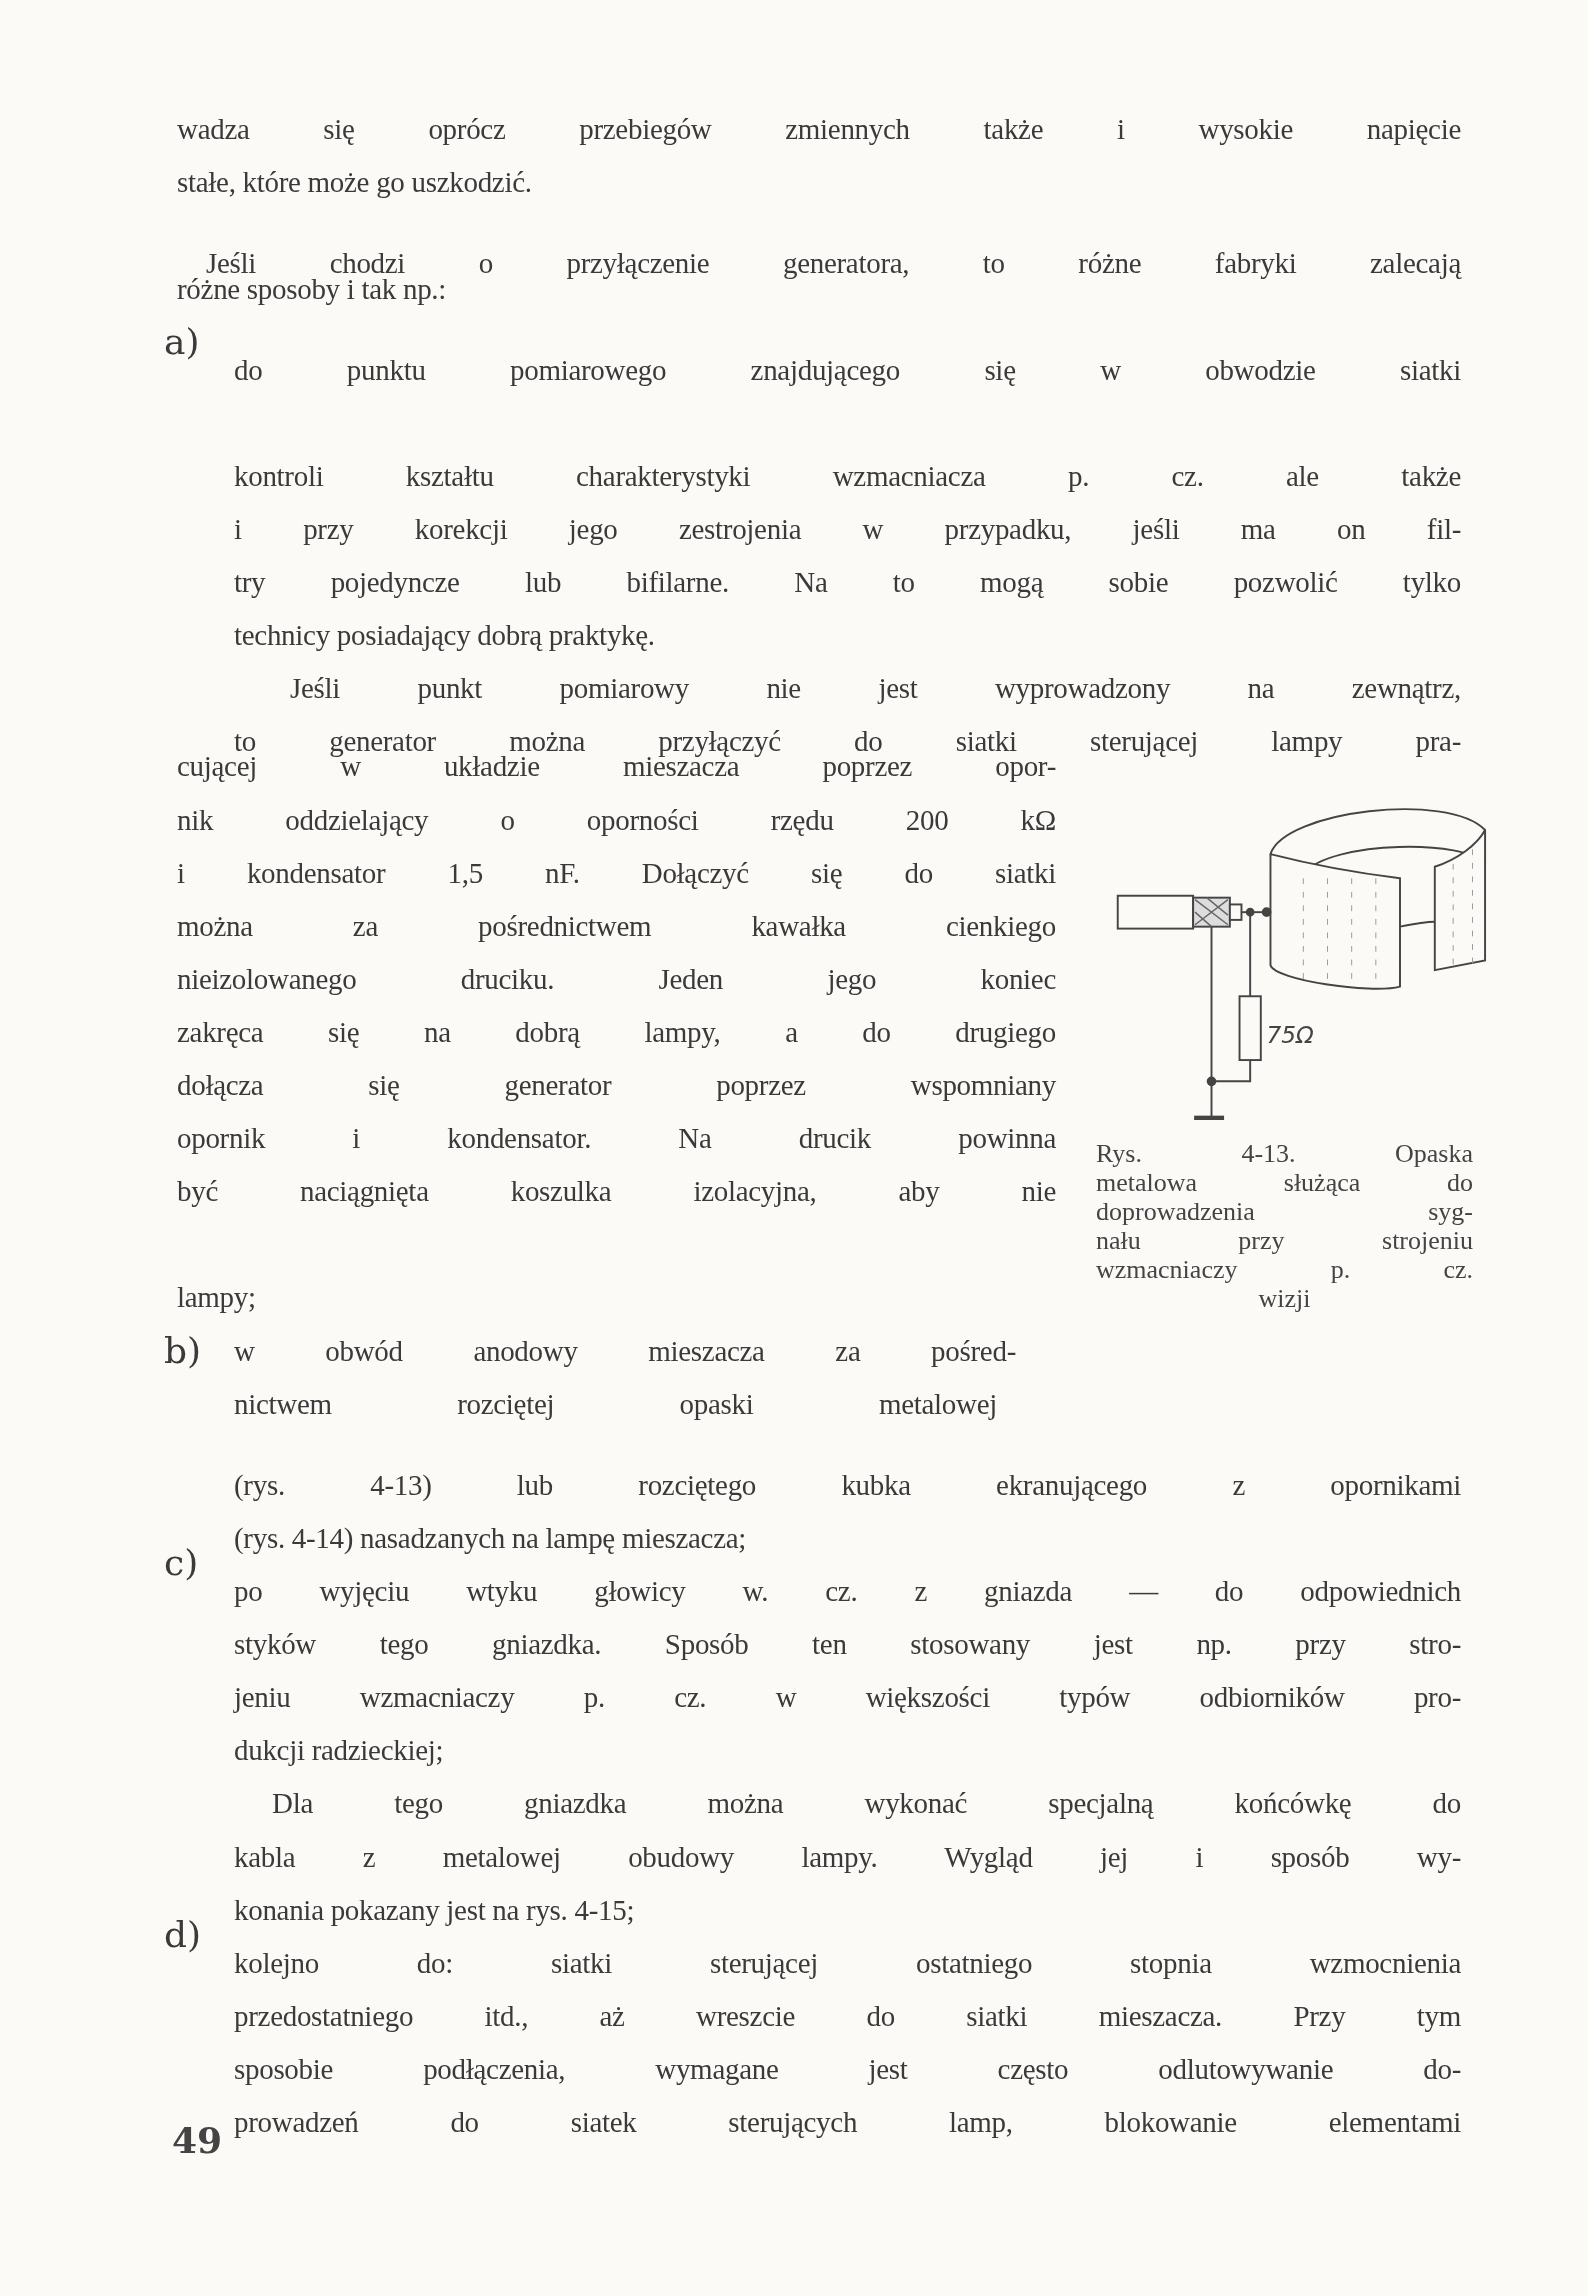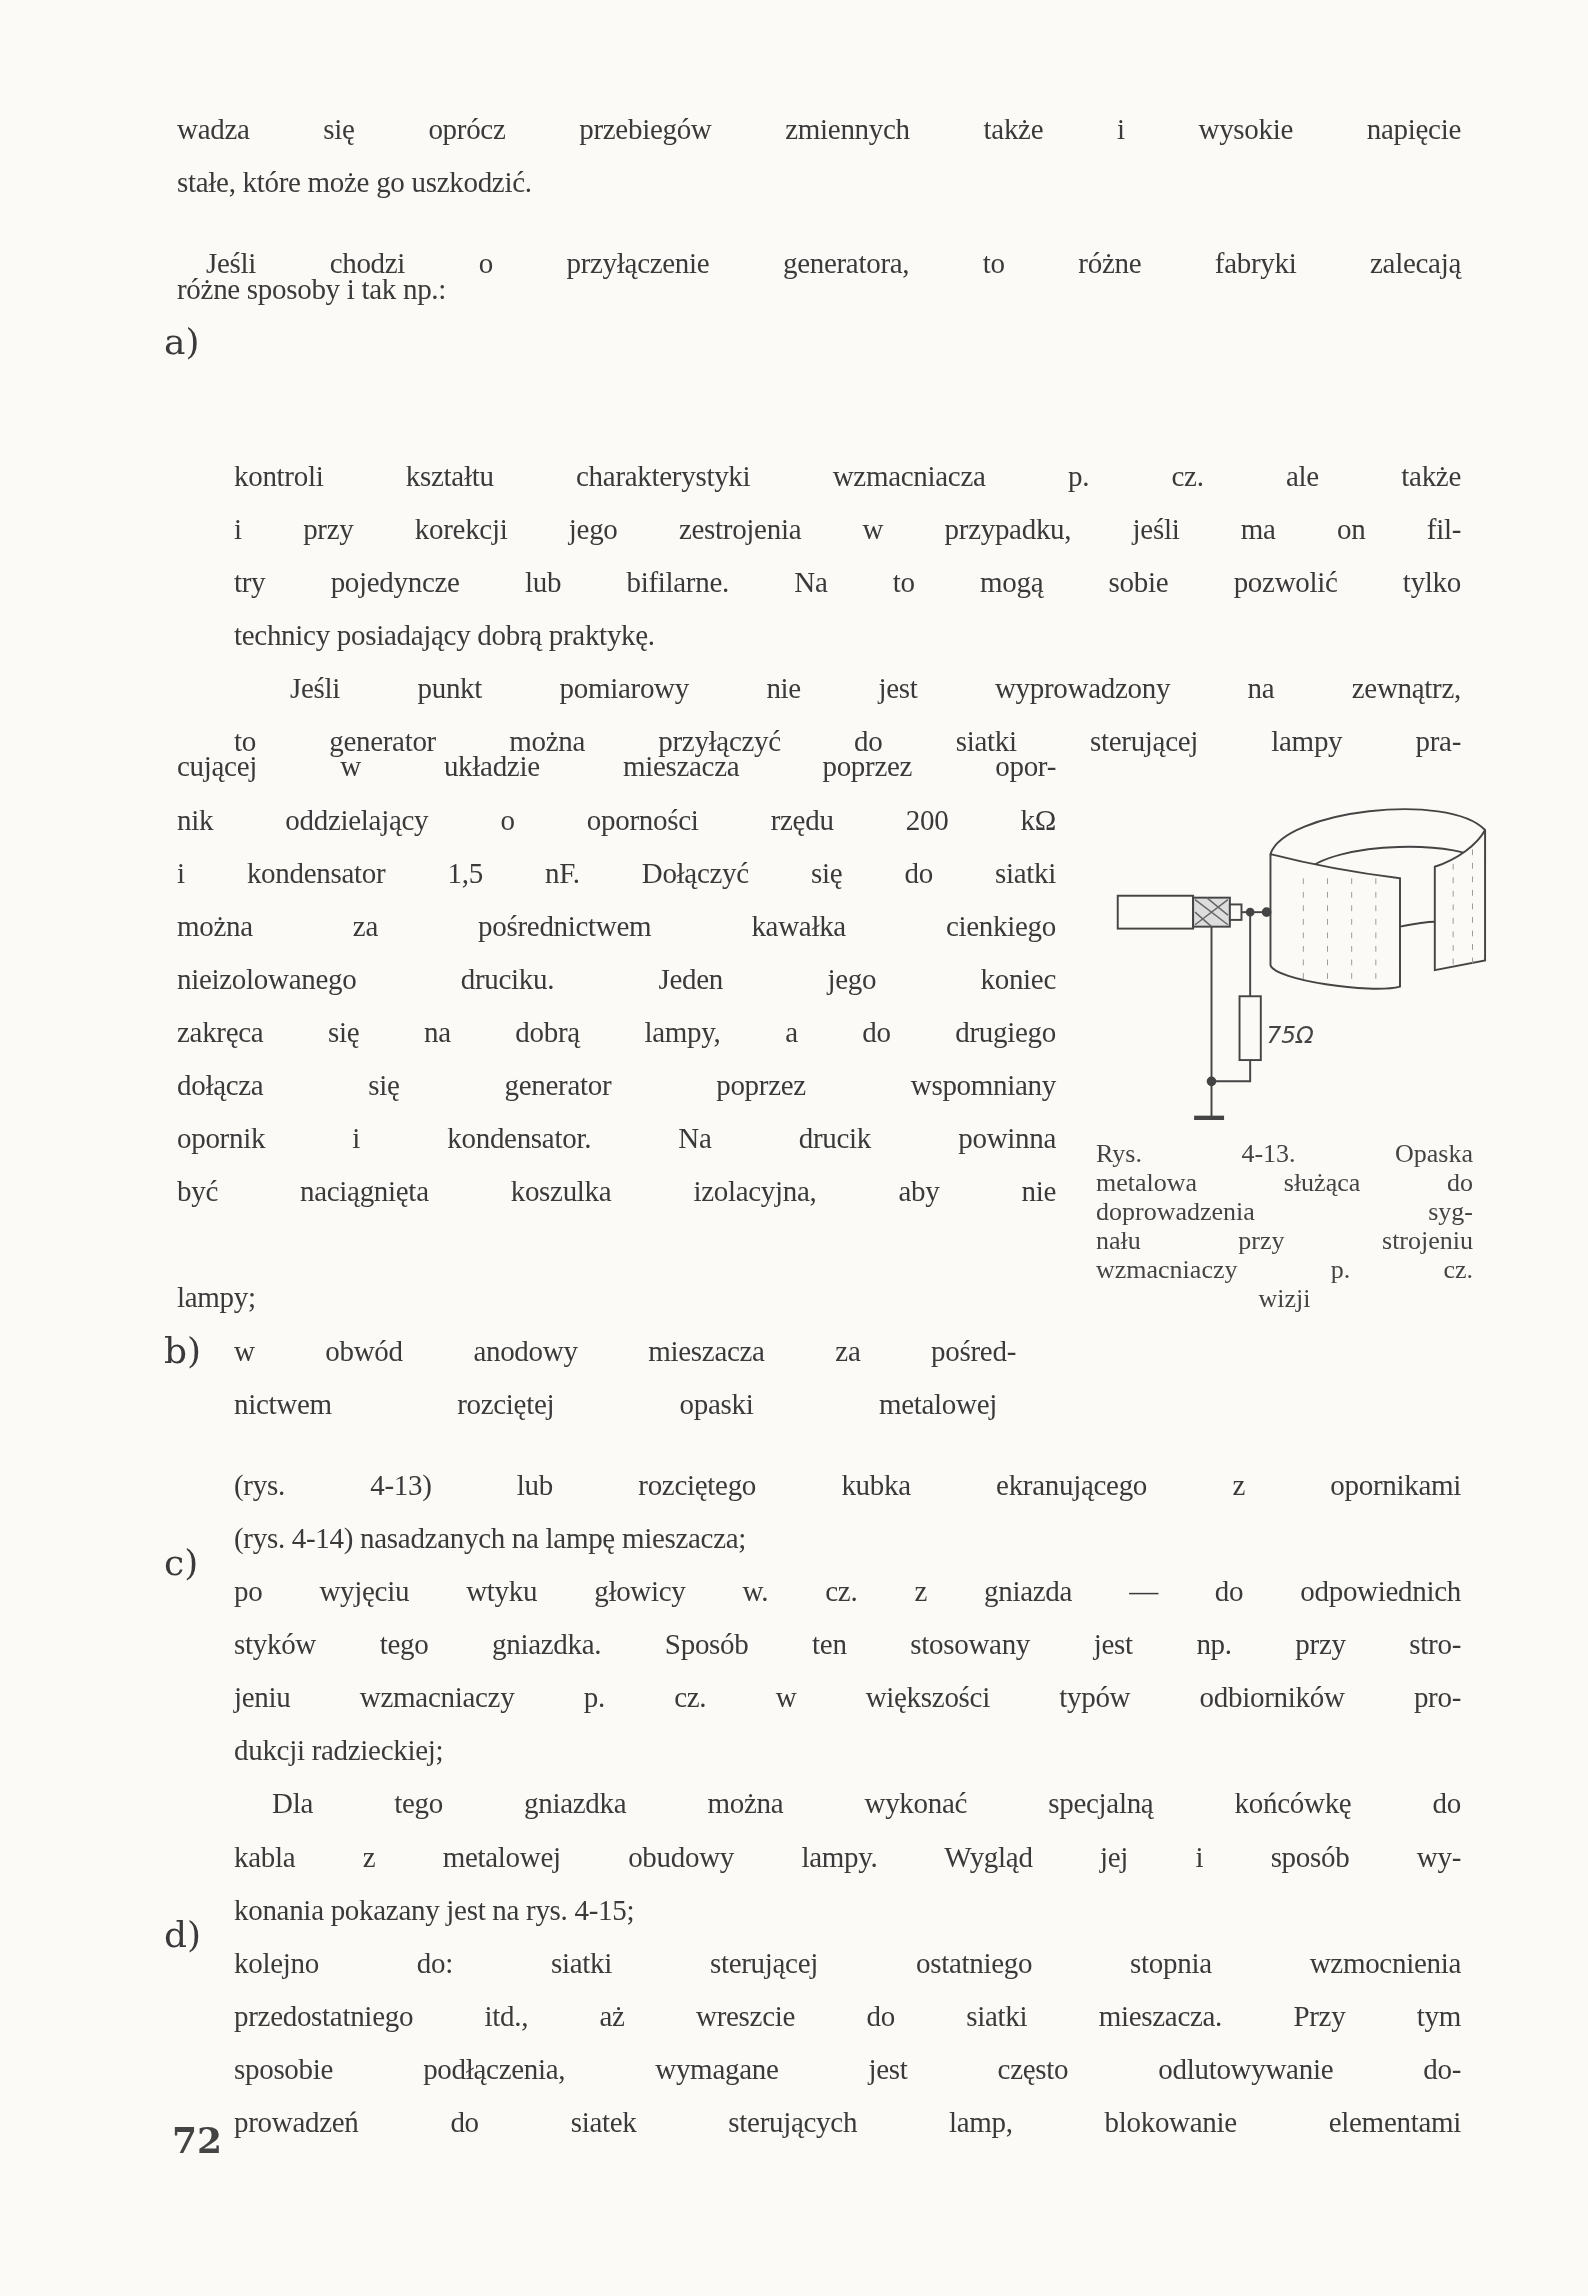--- a/index.html
+++ b/index.html
@@ -34,20 +34,21 @@
 <body>
 
 <div class="page">
 
   <div class="line full" style="top:106px">wadza się oprócz przebiegów zmiennych także i wysokie napięcie</div>
   <div class="line full left" style="top:159px">stałe, które może go uszkodzić.</div>
   <div class="line ind-full" style="top:212px;left:206px;width:1255px">Jeśli chodzi o przyłączenie generatora, to różne fabryki zalecają</div>
   <div class="line full left" style="top:266px">różne sposoby i tak np.:</div>
 
   <div class="marker" style="top:319px">a)</div>
+  <div class="line ind-full" style="top:319px">do punktu pomiarowego znajdującego się w obwodzie siatki</div>
   <div class="line ind-full" style="top:425px">kontroli kształtu charakterystyki wzmacniacza p. cz. ale także</div>
   <div class="line ind-full" style="top:478px">i przy korekcji jego zestrojenia w przypadku, jeśli ma on fil-</div>
   <div class="line ind-full" style="top:531px">try pojedyncze lub bifilarne. Na to mogą sobie pozwolić tylko</div>
   <div class="line ind-full left" style="top:584px">technicy posiadający dobrą praktykę.</div>
 
   <div class="line ind-full" style="top:637px;left:290px;width:1171px">Jeśli punkt pomiarowy nie jest wyprowadzony na zewnątrz,</div>
   <div class="line ind-full" style="top:690px">to generator można przyłączyć do siatki sterującej lampy pra-</div>
   <div class="line narrow" style="top:743px">cującej w układzie mieszacza poprzez opor-</div>
   <div class="line narrow" style="top:797px">nik oddzielający o oporności rzędu 200 kΩ</div>
   <div class="line narrow" style="top:850px">i kondensator 1,5 nF. Dołączyć się do siatki</div>
@@ -122,15 +123,15 @@
 
   <div class="caption" style="top:1139px">
     <span class="c">Rys. 4-13. Opaska</span>
     <span class="c">metalowa służąca do</span>
     <span class="c">doprowadzenia syg-</span>
     <span class="c">nału przy strojeniu</span>
     <span class="c">wzmacniaczy p. cz.</span>
     <span class="c last" style="text-align:center">wizji</span>
   </div>
 
-  <div class="page-number">72</div>
+  <div class="page-number">49</div>
 </div>
 
 
 </body></html>

